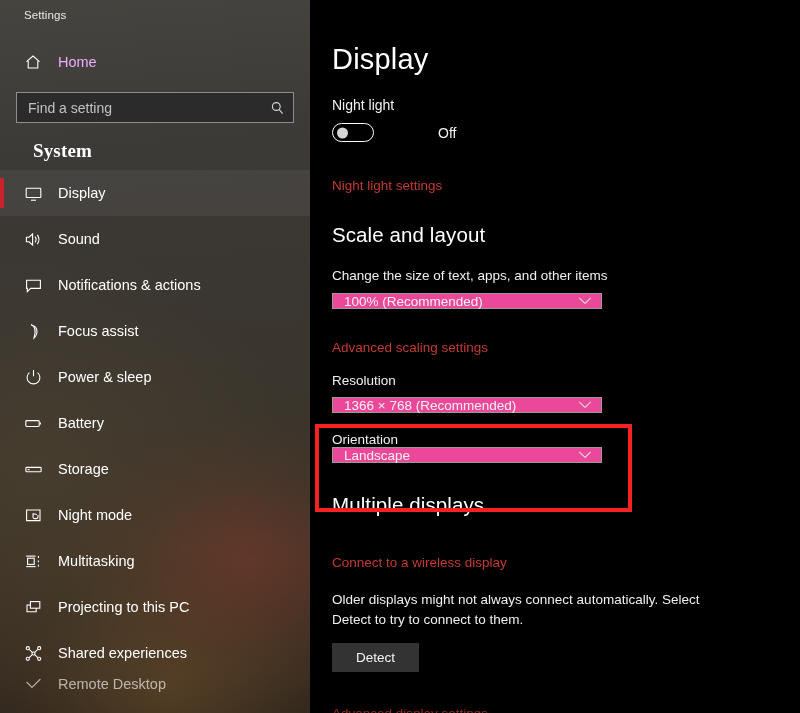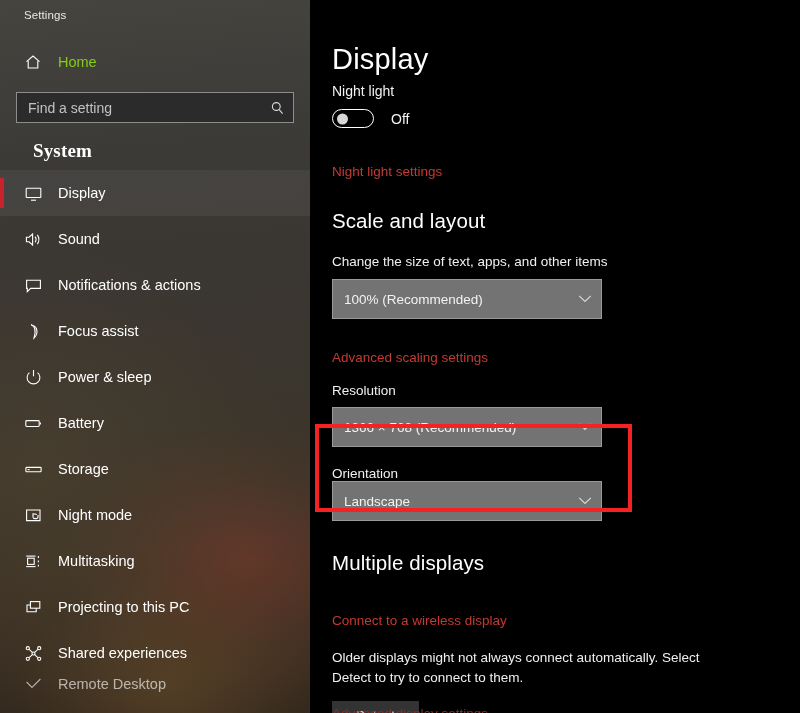--- a/index.html
+++ b/index.html
@@ -61,21 +61,21 @@
   .nav-home .ico {
     width: 34px;
     display: flex;
     align-items: center;
     justify-content: center;
     flex: 0 0 34px;
     color: #ffffff;
   }
   .nav-home .lbl {
     font-size: 14.5px;
-    color: #84cc16;
+    color: #f0abfc;
     padding-left: 8px;
   }
 
   
   .search-wrap { padding: 11px 16px 0 16px; }
   .search-box {
     position: relative;
     height: 31px;
     background: #2b2b2b;
     border: 1px solid #8d8d8d;
@@ -160,28 +160,29 @@
     font-size: 29px;
     font-weight: normal;
     color: #ffffff;
     letter-spacing: 0.2px;
     line-height: 1.05;
   }
 
   .sub-label {
     font-size: 14px;
     color: #f2f2f2;
-    margin-top: 9px;
+    margin-top: 23px;
   }
 
   
   .toggle-row {
     display: flex;
     align-items: center;
     margin-top: 10px;
+    gap: 47px;
   }
   .toggle {
     width: 42px;
     height: 19px;
     border: 1.6px solid #ffffff;
     border-radius: 10px;
     background: #000000;
     position: relative;
     cursor: pointer;
     flex: 0 0 auto;
@@ -218,22 +219,22 @@
   }
 
   .field-label {
     font-size: 13.5px;
     color: #f0f0f0;
   }
 
   .combo {
     position: relative;
     width: 270px;
-    height: 40px;
-    background: #737373;
+    height: 16px;
+    background: #ec4899;
     border: 1px solid #9a9a9a;
     display: flex;
     align-items: center;
     cursor: pointer;
   }
   .combo .val {
     font-size: 13.5px;
     color: #f2f2f2;
     padding-left: 11px;
     white-space: nowrap;

